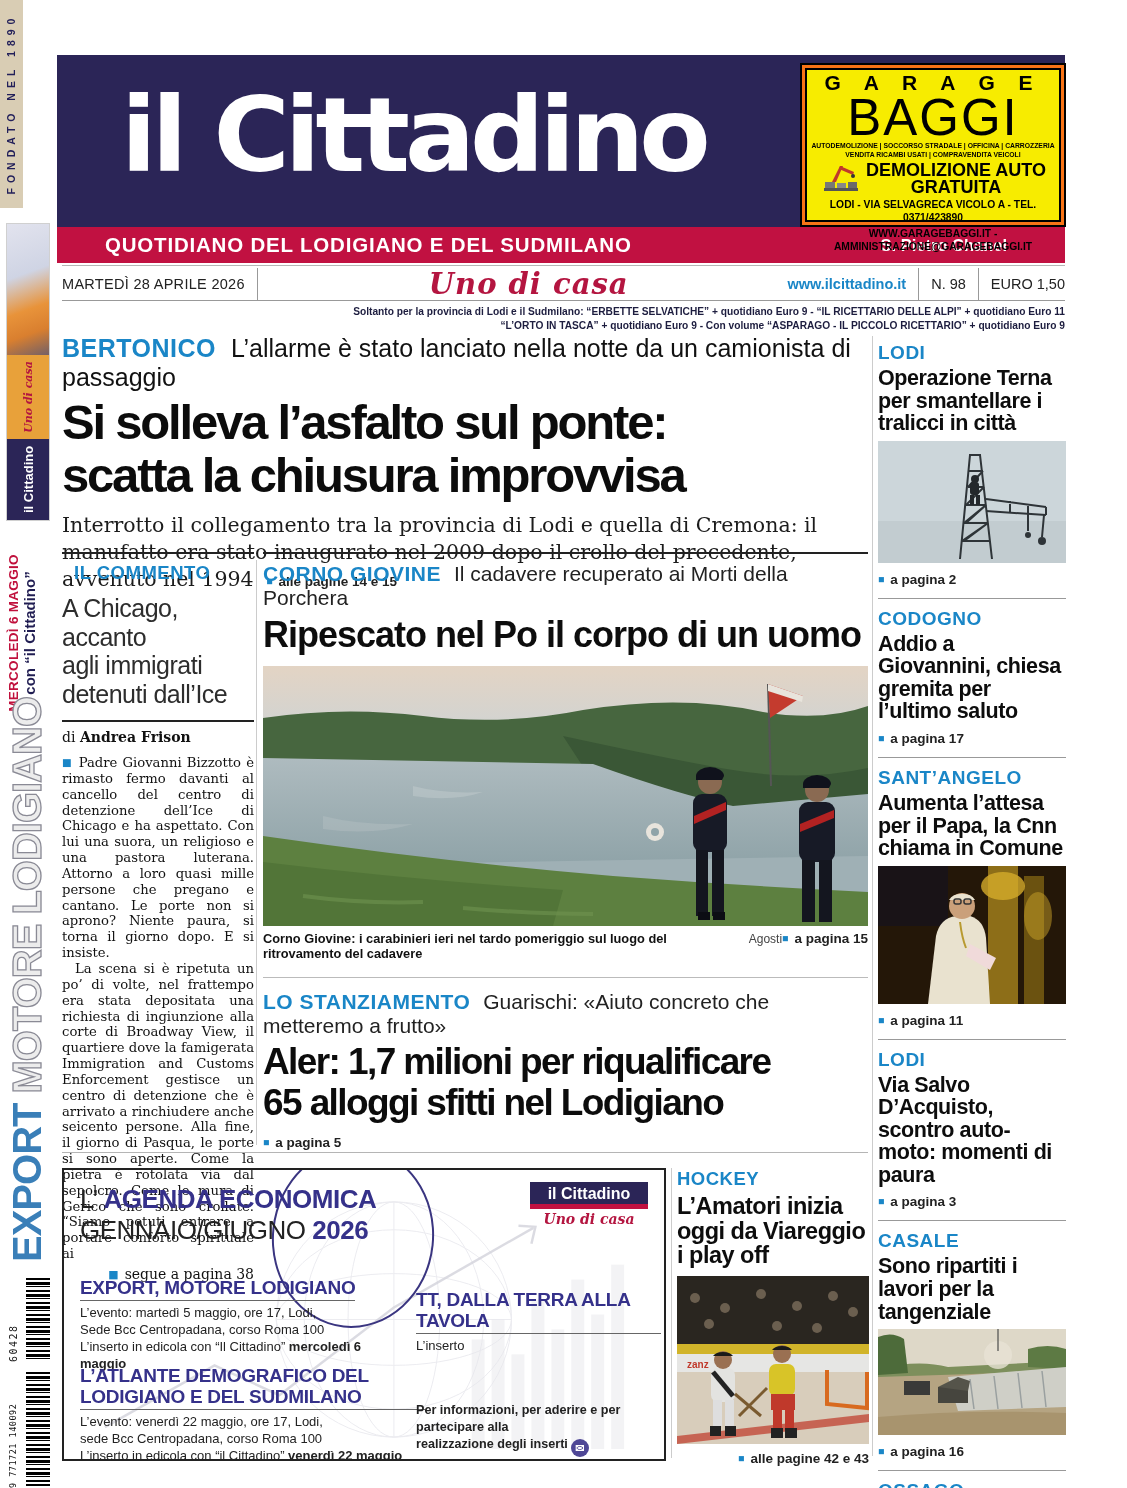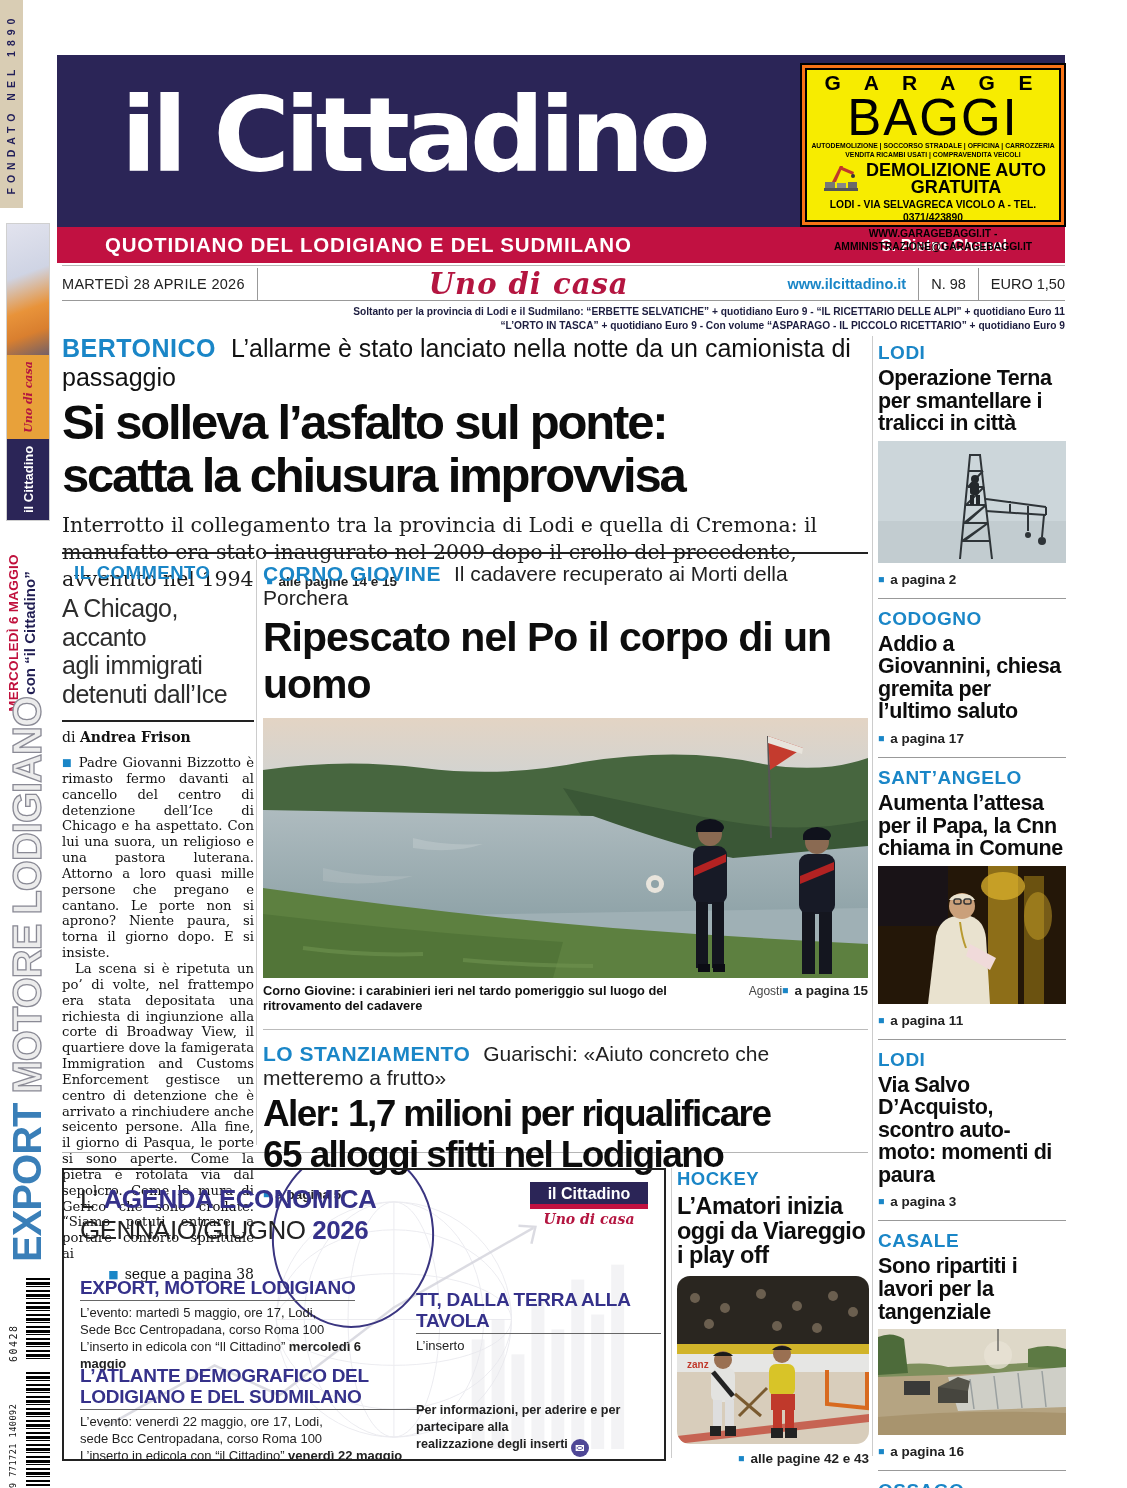--- a/index.html
+++ b/index.html
@@ -92,21 +92,21 @@
   .byline { font-family:"DejaVu Serif", serif; font-size:14px; color:#111; margin-bottom:10px; }
   .com-body { font-family:"DejaVu Serif", serif; font-size:13.2px; line-height:1.2; color:#111;
     text-align:justify; }
   .com-body.p2 { text-indent:13px; }
   .com-more { text-align:right; margin-top:4px; font-family:"DejaVu Serif", serif; font-size:14px; color:#111; }
 
   
   .center { position:absolute; left:263px; top:552px; width:605px; border-top:2px solid #222; padding-top:8px; }
   .krow { font-size:21px; color:#222; }
   .krow .kicker { letter-spacing:.5px; margin-right:7px; }
-  .center h2.corno { font-size:41px; font-weight:bold; color:#0d0d0d; letter-spacing:-1px; margin:4px 0 10px; }
+  .center h2.corno { font-size:36px; font-weight:bold; color:#0d0d0d; letter-spacing:-1px; margin:4px 0 10px; }
   .photo-po { width:605px; height:260px; position:relative; overflow:hidden; background:#9fb0b5; }
   .caption { display:flex; align-items:baseline; margin-top:5px; font-size:12.8px; }
   .caption b { color:#111; }
   .caption .credit { color:#444; font-size:12px; margin-left:5px; }
   .caption .pageref { margin-left:auto; }
   .center-rule { height:1px; background:#bbb; margin:16px 0 12px; }
   .center h2.stanz { font-size:37px; font-weight:bold; color:#0c0c0c; letter-spacing:-1.6px; line-height:1.1; margin:4px 0 12px; }
 
   
   .agenda { position:absolute; left:62px; top:1168px; width:604px; height:293px;
@@ -131,21 +131,21 @@
   .ag-info { position:absolute; left:352px; top:232px; width:240px; font-size:12.6px; font-weight:bold;
     color:#222; line-height:1.35; }
   .env-icon { display:inline-block; width:18px; height:18px; background:#4f4796; border-radius:9px;
     color:#fff; font-size:11px; text-align:center; line-height:18px; vertical-align:-4px; margin:0 3px; }
   .email { color:#222; }
 
   
   .hockey { position:absolute; left:677px; top:1168px; width:192px; }
   .hockey .label { font-size:18.5px; letter-spacing:.5px; }
   .hockey h3 { font-size:23.5px; font-weight:bold; color:#0d0d0d; letter-spacing:-.5px; line-height:1.05; margin:4px 0 8px; }
-  .photo-hockey { width:192px; height:168px; position:relative; overflow:hidden;border-radius:13px; }
+  .photo-hockey { width:192px; height:168px; position:relative; overflow:hidden; }
   .hockey .pageref { display:block; text-align:right; margin-top:7px; }
 
   
   .rail { position:absolute; left:878px; top:333px; width:188px; }
   .rail-item { padding:9px 0 10px; border-bottom:1px solid #999; }
   .rail-item:last-child { border-bottom:none; }
   .rail-item .rk { font-size:19px; letter-spacing:.5px; display:block; margin-bottom:3px; }
   .rail-item h4 { font-size:21.5px; font-weight:bold; color:#0d0d0d; letter-spacing:-.4px; line-height:1.05; margin-bottom:6px; }
   .rail-photo { width:188px; margin-bottom:7px; position:relative; overflow:hidden; }
   .ph-pylon { height:122px; }

